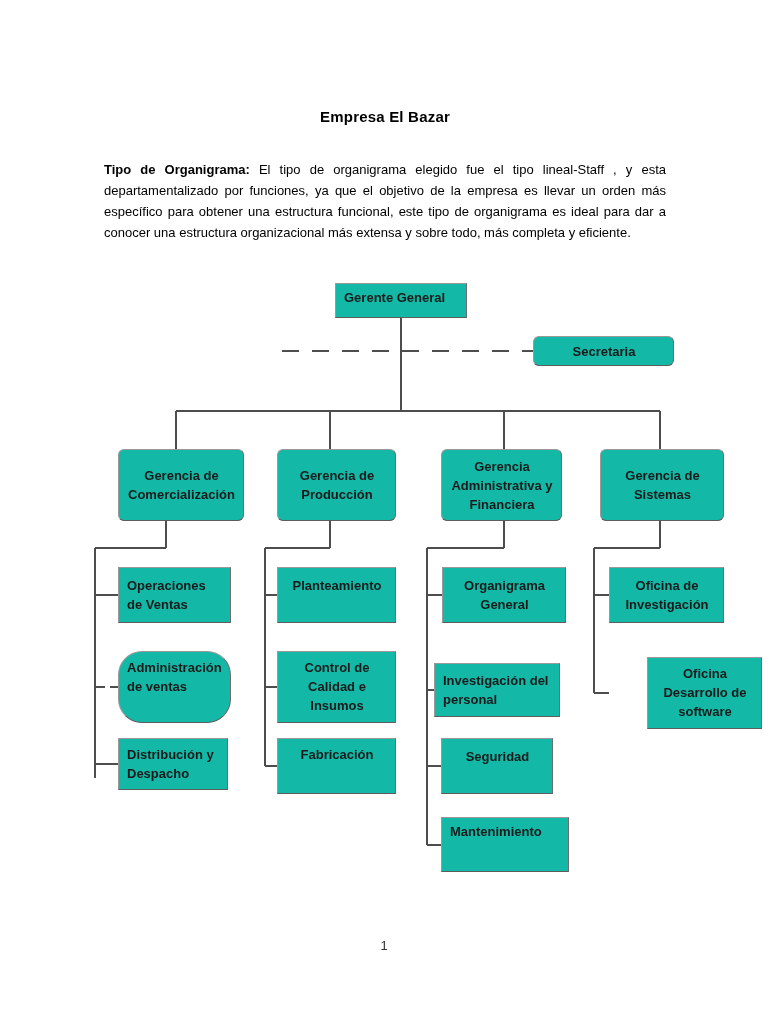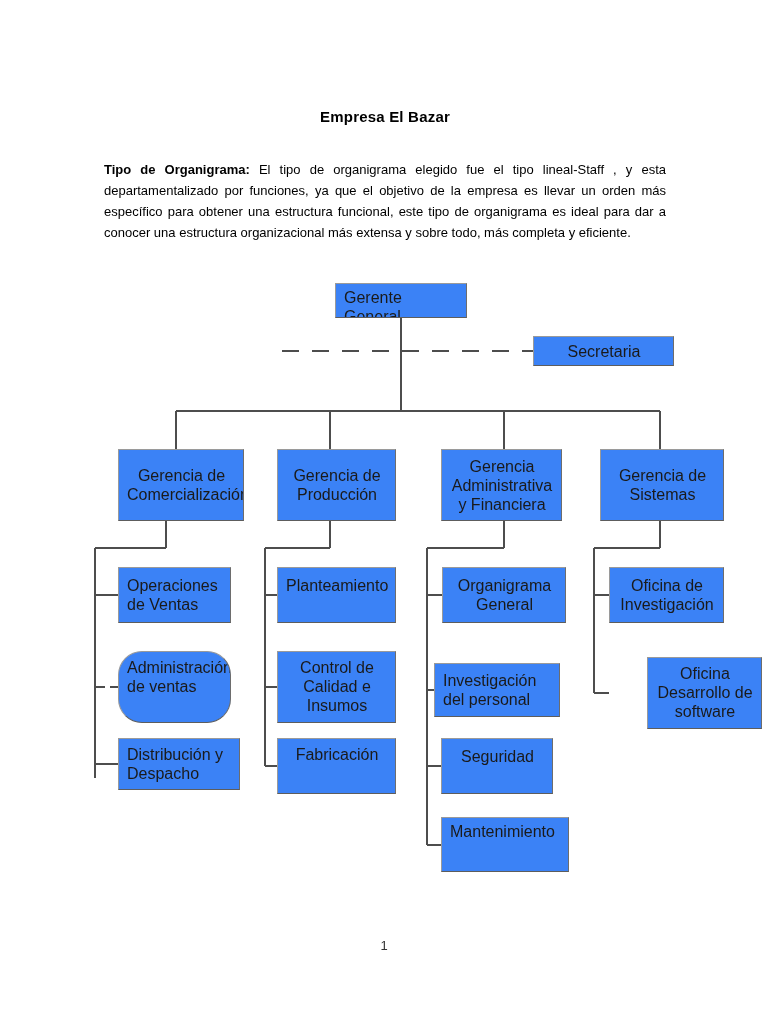--- a/index.html
+++ b/index.html
@@ -58,34 +58,35 @@
     left: 0;
     top: 0;
     width: 768px;
     height: 1024px;
     pointer-events: none;
   }
 
   .node {
     position: absolute;
     box-sizing: border-box;
-    background: #3b82f6;
+    background: #14b8a6;
     border: 1px solid #9a9a9a;
     border-right-color: #6d6d6d;
     border-bottom-color: #5d5d5d;
-    font-size: 16px;
+    font-size: 13px;
     line-height: 19px;
     color: #1a1a1a;
     padding: 4px 7px 4px 8px;
     overflow: hidden;
+    font-weight: bold;
   }
   .node.center     { text-align: center; }
   .node.left       { text-align: left; }
   .node.vcenter    { display: flex; align-items: center; }
-  .node.vcenter.center   { justify-content: flex-start; }
+  .node.vcenter.center   { justify-content: flex-start; border-radius: 6px; }
   .node.vtop       { display: block; }
 
   .node .txt { display: block; width: 100%; }
 
   
   #page-number {
     position: absolute;
     left: 0;
     top: 938px;
     width: 768px;
@@ -173,21 +174,21 @@
   </div>
 
   <div class="node left vtop" style="left:118px; top:567px; width:113px; height:56px; padding-top:8px;">
     <span class="txt">Operaciones de Ventas</span>
   </div>
 
   <div class="node left vtop" style="left:118px; top:651px; width:113px; height:72px; padding-top:6px;border-radius:24px;">
     <span class="txt">Administración de ventas</span>
   </div>
 
-  <div class="node left vtop" style="left:118px; top:738px; width:122px; height:52px; padding-top:6px;">
+  <div class="node left vtop" style="left:118px; top:738px; width:110px; height:52px; padding-top:6px;">
     <span class="txt">Distribución y Despacho</span>
   </div>
 
   <div class="node center vtop" style="left:277px; top:567px; width:119px; height:56px; padding-top:8px;">
     <span class="txt">Planteamiento</span>
   </div>
 
   <div class="node center vtop" style="left:277px; top:651px; width:119px; height:72px; padding-top:6px;">
     <span class="txt">Control de Calidad e Insumos</span>
   </div>

